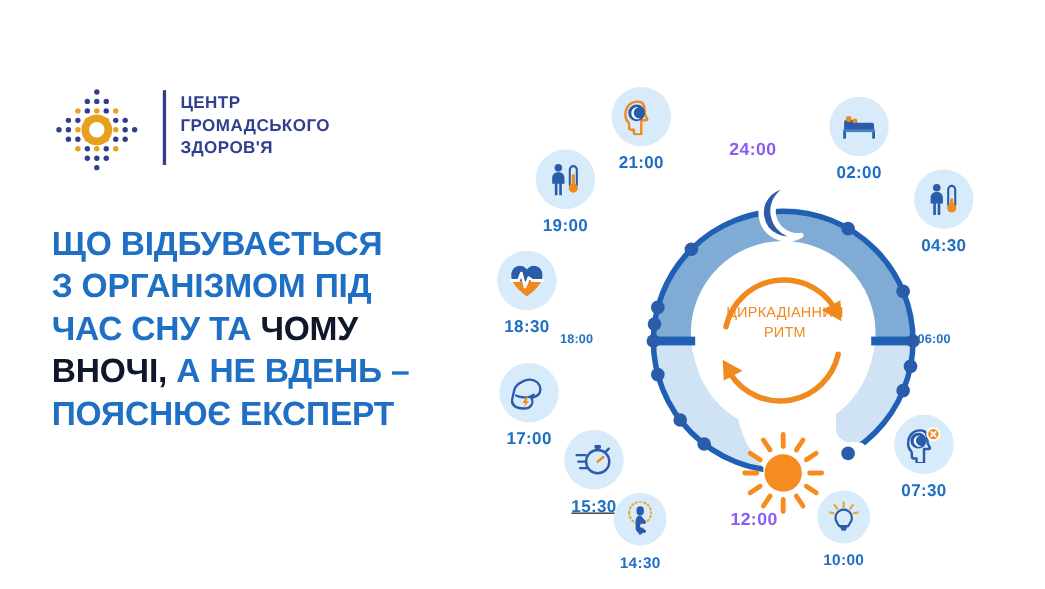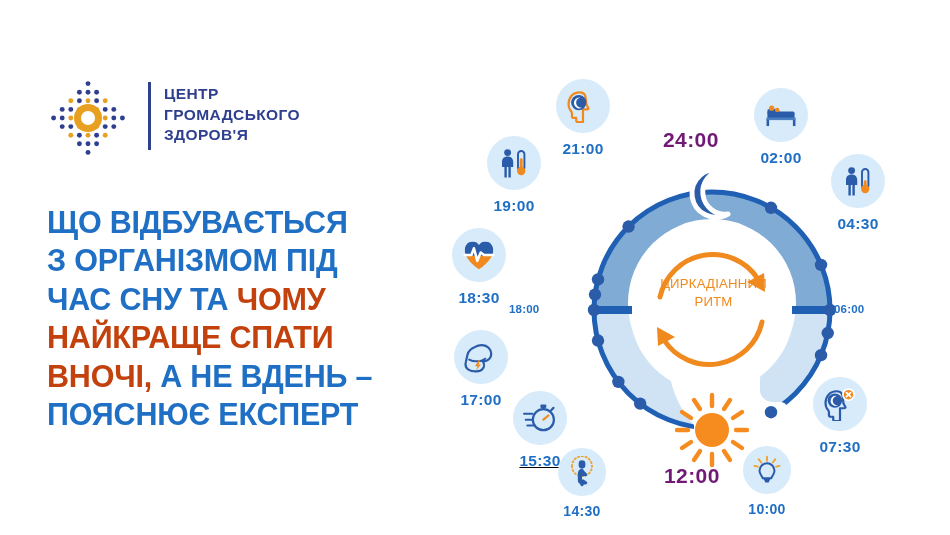--- a/index.html
+++ b/index.html
@@ -24,42 +24,42 @@
     font-weight:bold; font-size:15.5px; line-height:1.33;
     letter-spacing:0.4px; color:#2f3f8f; white-space:pre-line;
   }
 
   
   .headline {
     position:absolute; left:47px; top:163px; width:390px;
     font-weight:bold; font-size:30.5px; line-height:1.26;
     letter-spacing:-0.2px; color:#1f6fc4;
   }
-  .hl-orange { color:#c2410c;text-align:center; }
+  .hl-orange { color:#0f172a;text-align:center; }
 
   
   .clock-wrap { position:absolute; left:487px; top:20px; width:450px; height:500px; }
   .ring-svg { position:absolute; left:0; top:0; }
 
   .center-label {
     position:absolute; left:139px; top:215px; width:175px;
     text-align:center; color:#f08a1e;
     font-weight:normal; font-size:13.2px; line-height:1.35;
     letter-spacing:0.2px; pointer-events:none;
   }
 
   
   .edge-time {
     position:absolute; font-weight:bold; font-size:11.5px; color:#1f6fc4;
     letter-spacing:0.2px;
   }
 
   
   .cardinal-time {
-    position:absolute; font-weight:bold; font-size:21px; color:#701a75;
+    position:absolute; font-weight:bold; font-size:16px; color:#8b5cf6;
     letter-spacing:0.4px;
   }
 
   
   .node { position:absolute; width:92px; text-align:center; }
   .node .bubble {
     width:54px; height:54px; border-radius:50%;
     background:#d7ebfa; margin:0 auto;
     display:flex; align-items:center; justify-content:center;
   }
@@ -122,21 +122,20 @@
     <div class="logo-divider"></div>
     <div class="logo-text">ЦЕНТР
 ГРОМАДСЬКОГО
 ЗДОРОВ'Я</div>
   </div>
 
   <div class="headline">
     <div><span>ЩО ВІДБУВАЄТЬСЯ</span></div>
     <div><span>З ОРГАНІЗМОМ ПІД</span></div>
     <div><span>ЧАС СНУ ТА </span><span class="hl-orange">ЧОМУ</span></div>
-    <div><span class="hl-orange">НАЙКРАЩЕ СПАТИ</span></div>
     <div><span class="hl-orange">ВНОЧІ,</span><span> А НЕ ВДЕНЬ –</span></div>
     <div><span>ПОЯСНЮЄ ЕКСПЕРТ</span></div>
   </div>
 
   <div class="clock-wrap">
 
     <svg class="ring-svg" width="450" height="500" viewBox="0 0 450 500" aria-hidden="true">
       <defs>
         <clipPath id="topHalf">
             <rect x="0" y="0" width="450" height="250"></rect>

